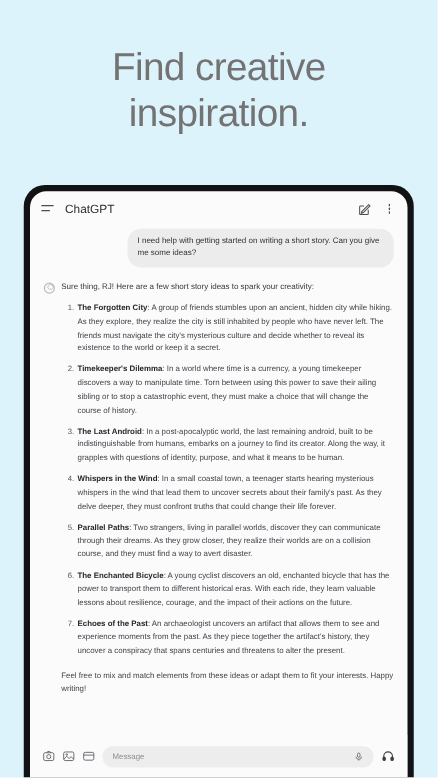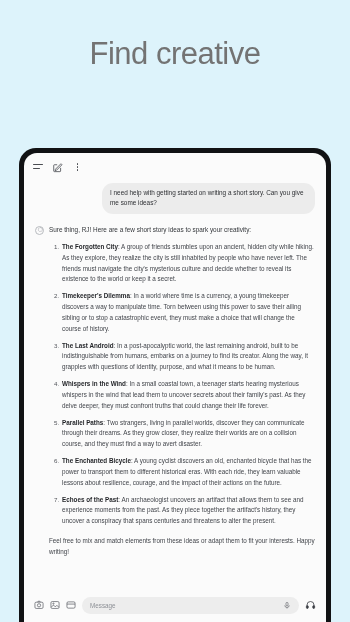--- a/index.html
+++ b/index.html
@@ -131,31 +131,33 @@
   .mic { width:8px; height:9px; flex:0 0 8px; }
   .phones { width:11px; height:10px; flex:0 0 11px; }
   svg { display:block; }
 </style>
 </head>
 <body>
 
 <div class="hero">
   <h1>
     <span>Find creative</span><br>
+    <span>inspiration.</span>
   </h1>
 </div>
 
 <div class="phone">
   <div class="screen">
 
     <div class="appbar">
       <span class="ic hamb">
           <i></i>
           <i></i>
         </span>
+      <span class="title">ChatGPT</span>
       <span class="ic compose">
         <svg viewBox="0 0 16 16" width="11" height="11" fill="none" stroke="#4a4d52" stroke-width="1.2">
           <path d="M13 2.5l1.5 1.5-8 8-2 .5.5-2z"></path>
           <path d="M12.5 8.5V13a1 1 0 0 1-1 1h-8a1 1 0 0 1-1-1V5a1 1 0 0 1 1-1h4"></path>
         </svg>
       </span>
       <span class="ic dots">
           <span></span>
           <span></span>
           <span></span>

